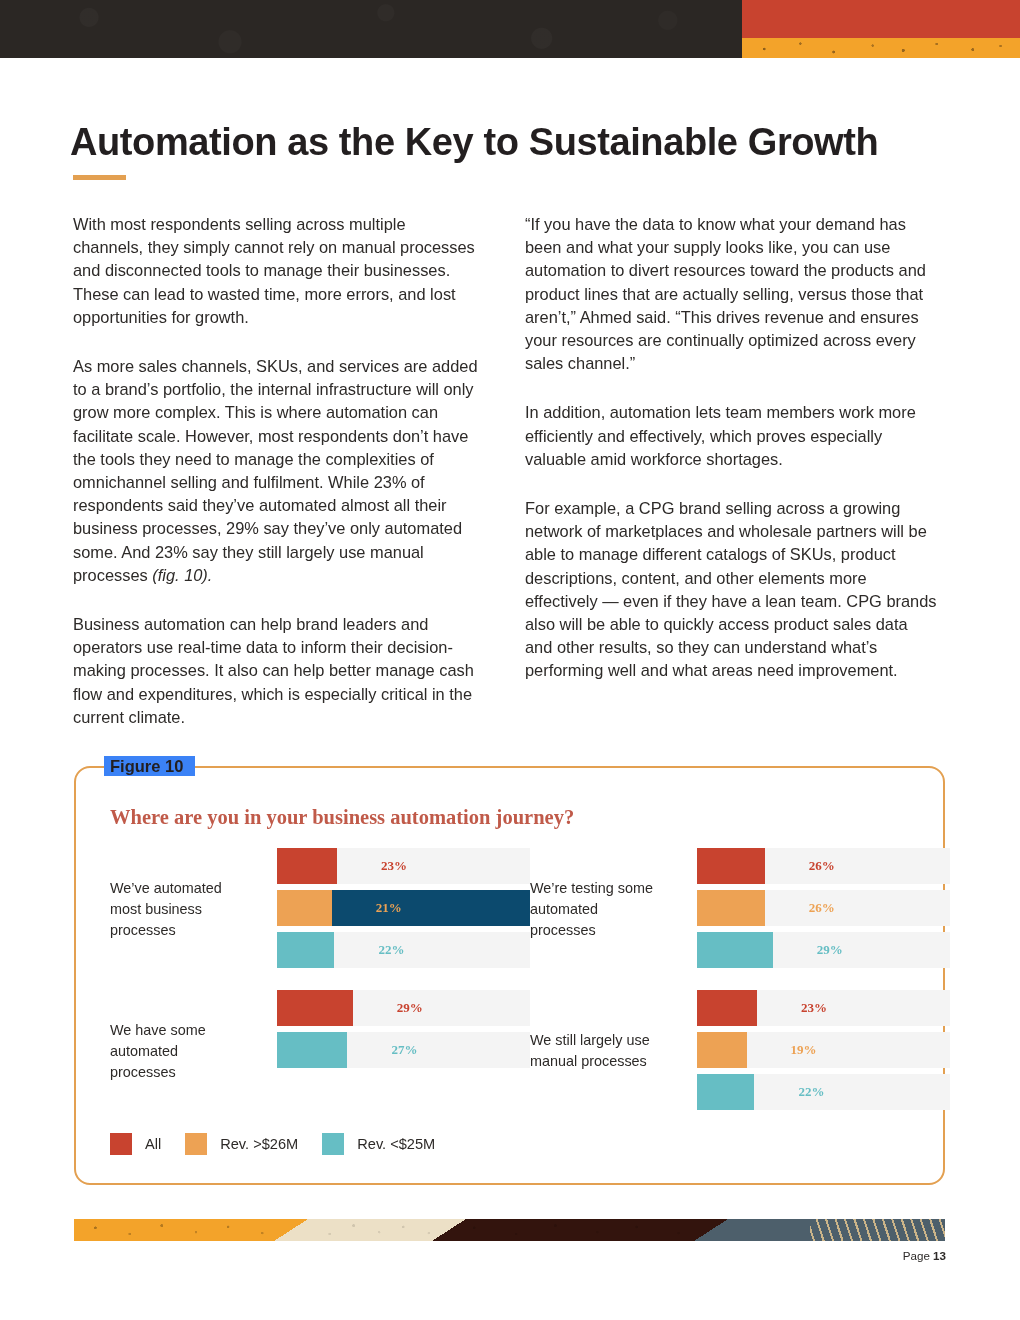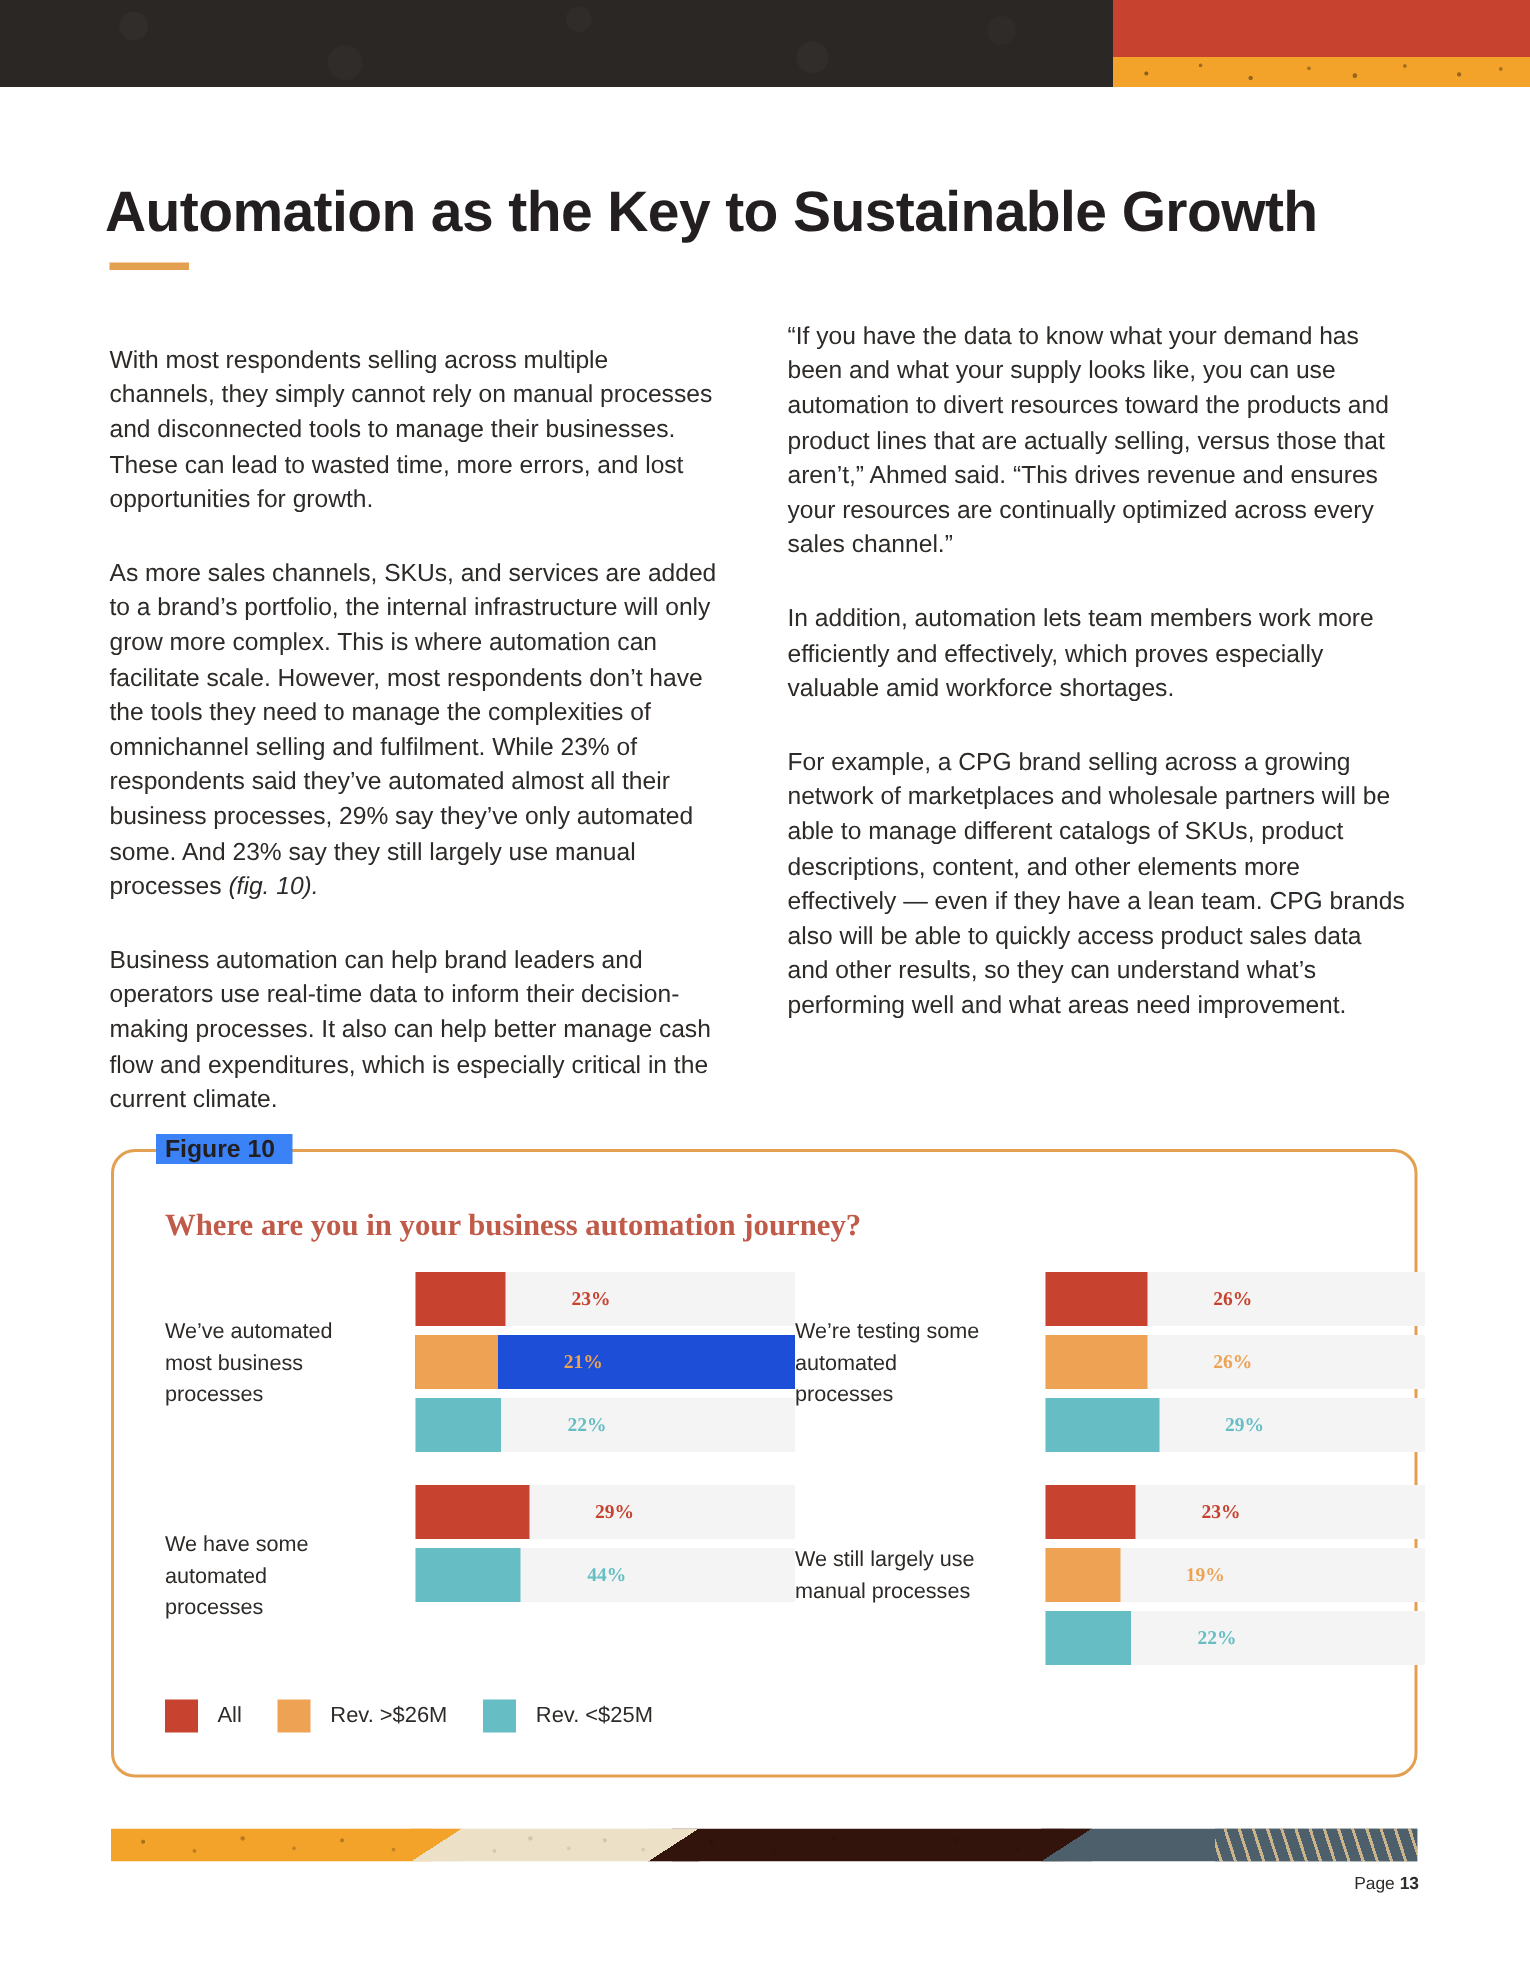--- a/index.html
+++ b/index.html
@@ -92,21 +92,21 @@
   }
 
   
   .col {
     position: absolute;
     top: 213px;
     font-size: 16.4px;
     line-height: 23.2px;
     color: #2d2a28;
   }
-  .col-left  { left: 73px;  width: 405px; margin-top: 16px; }
+  .col-left  { left: 73px;  width: 405px; }
   .col-right { left: 525px; width: 412px; }
   .col p { margin: 0 0 26px 0; }
   .col p:last-child { margin-bottom: 0; }
   .col em { font-style: italic; }
 
   
   .figure-box {
     position: absolute;
     left: 74px;
     top: 766px;
@@ -306,21 +306,21 @@
 <div class="figure-title">Where are you in your business automation journey?</div>
 
 <div class="chart-grid">
   <div class="group g0">
     <div class="group-label">We’ve automated most business processes</div>
     <div class="bars">
         <div class="bar-row" style="background: rgb(244, 244, 244);">
           <div class="bar-fill" style="background: rgb(200, 67, 47); width: 23.7113%;"></div>
           <span class="bar-value" style="color: rgb(200, 67, 47); left: calc(23.7113% + 12px);">23%</span>
         </div>
-        <div class="bar-row" style="background: #1d4ed8; text-decoration: underline;">
+        <div class="bar-row" style="background: #0c4a6e; text-decoration: underline;">
           <div class="bar-fill" style="background: rgb(237, 162, 84); width: 21.6495%;"></div>
           <span class="bar-value" style="color: rgb(237, 162, 84); left: calc(21.6495% + 12px);">21%</span>
         </div>
         <div class="bar-row" style="background: rgb(244, 244, 244);">
           <div class="bar-fill" style="background: rgb(102, 190, 196); width: 22.6804%;"></div>
           <span class="bar-value" style="color: rgb(102, 190, 196); left: calc(22.6804% + 12px);">22%</span>
         </div>
       </div>
   </div>
   <div class="group g1">
@@ -342,21 +342,21 @@
   </div>
   <div class="group g2">
     <div class="group-label">We have some automated processes</div>
     <div class="bars">
         <div class="bar-row" style="background: rgb(244, 244, 244);">
           <div class="bar-fill" style="background: rgb(200, 67, 47); width: 29.8969%;"></div>
           <span class="bar-value" style="color: rgb(200, 67, 47); left: calc(29.8969% + 12px);">29%</span>
         </div>
         <div class="bar-row" style="background: rgb(244, 244, 244);">
           <div class="bar-fill" style="background: rgb(102, 190, 196); width: 27.8351%;"></div>
-          <span class="bar-value" style="color: rgb(102, 190, 196); left: calc(27.8351% + 12px);">44%</span>
+          <span class="bar-value" style="color: rgb(102, 190, 196); left: calc(27.8351% + 12px);">27%</span>
         </div>
       </div>
   </div>
   <div class="group g3">
     <div class="group-label">We still largely use manual processes</div>
     <div class="bars">
         <div class="bar-row" style="background: rgb(244, 244, 244);">
           <div class="bar-fill" style="background: rgb(200, 67, 47); width: 23.7113%;"></div>
           <span class="bar-value" style="color: rgb(200, 67, 47); left: calc(23.7113% + 12px);">23%</span>
         </div>

